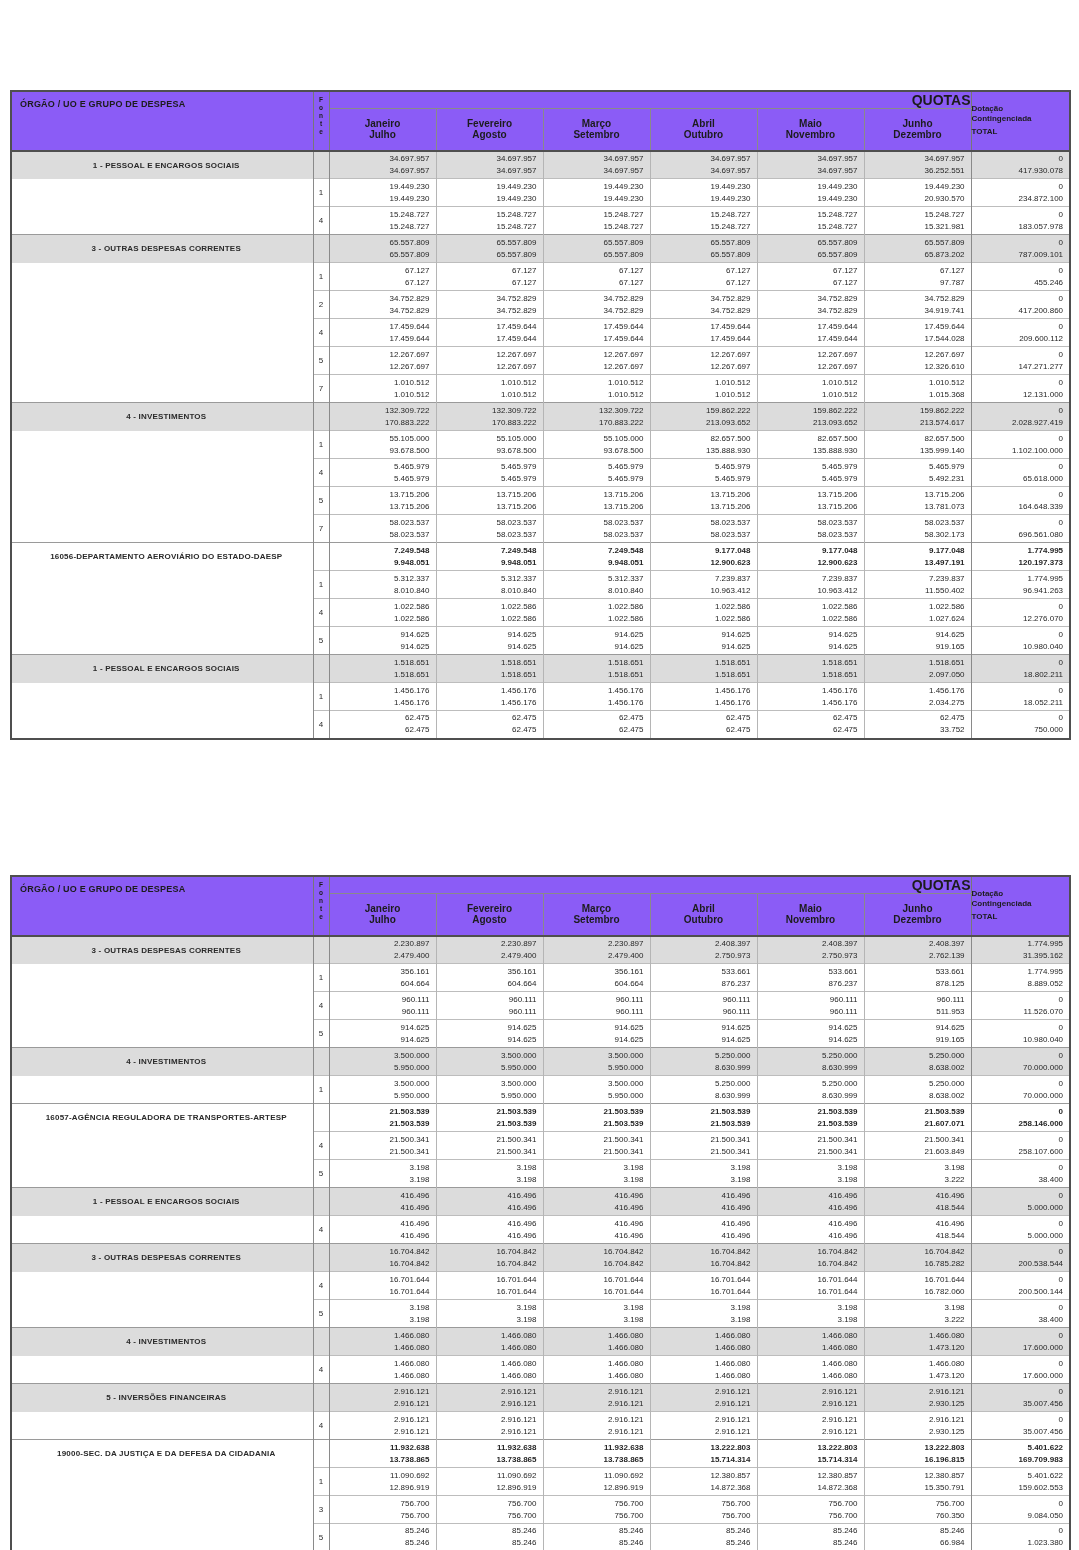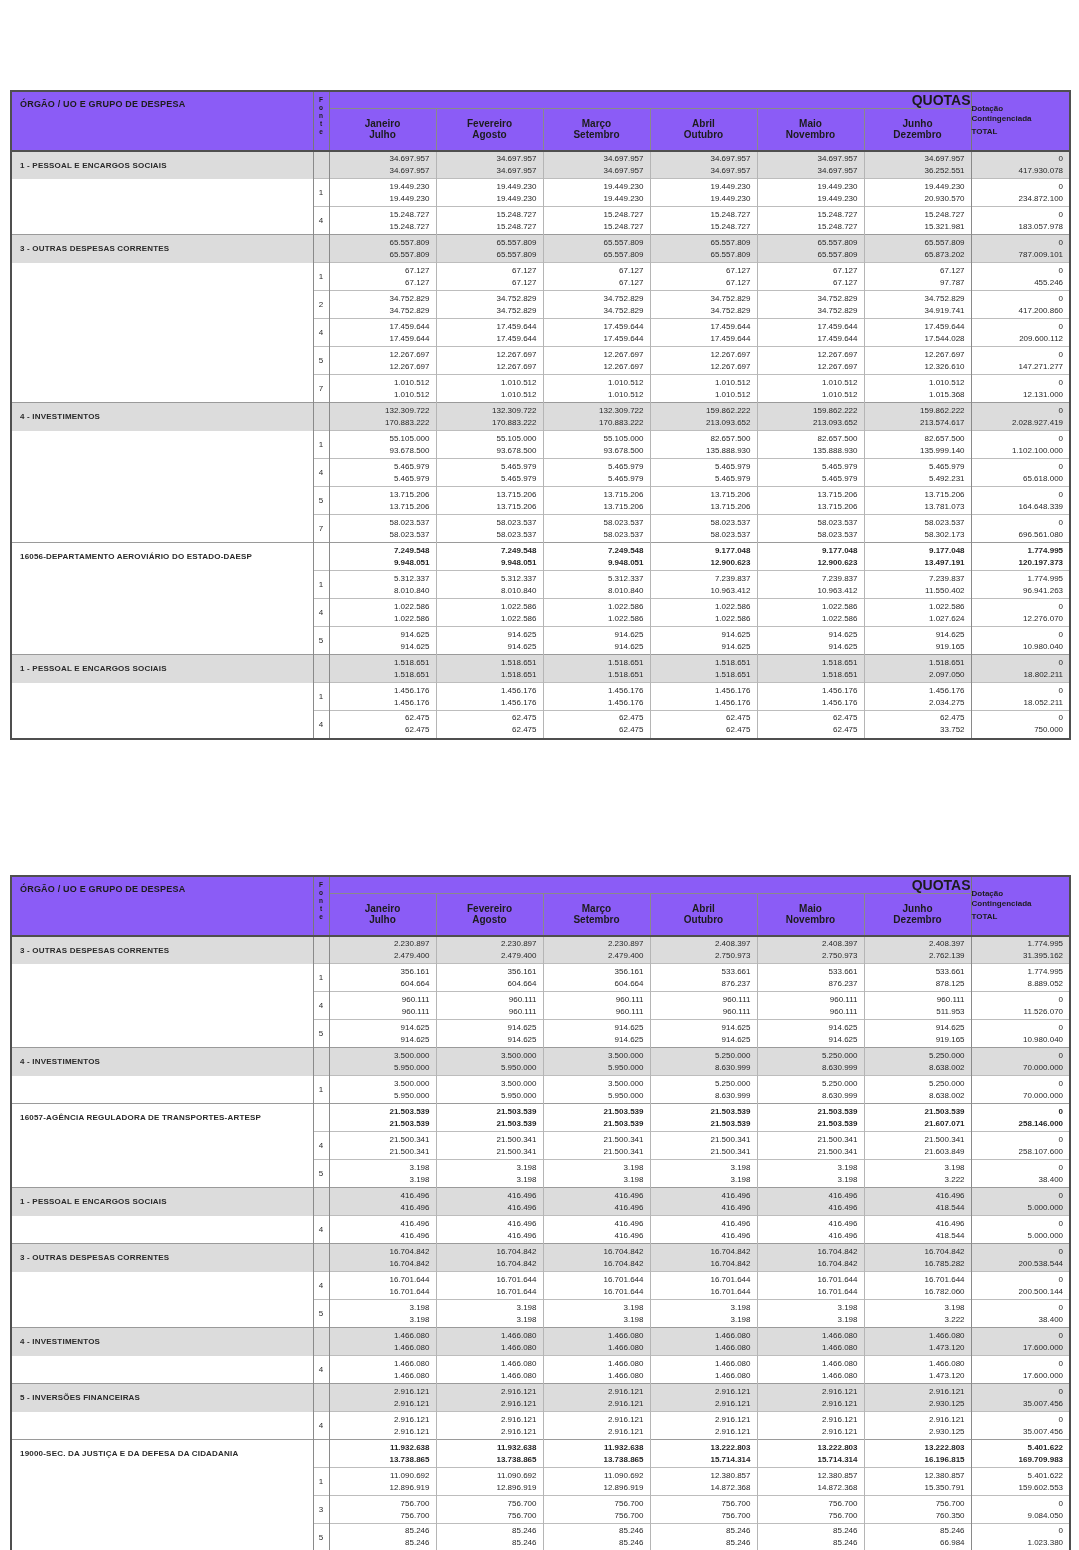--- a/index.html
+++ b/index.html
@@ -24,21 +24,21 @@
   .h-total { font-size:8px; line-height:10px; text-align:left; vertical-align:middle;
              border-left:1px solid #777; border-bottom:2px solid #4f4f4f; }
   .tl-line3{ margin-top:3px; }
   .h-month { font-size:10px; line-height:11px; text-align:center; vertical-align:middle;
              height:42px; border-left:1px solid #8a8a8a; border-bottom:2px solid #4f4f4f; }
 
   tbody td { padding:0; height:28px; vertical-align:middle; border-top:1px solid #bdbdbd; }
   tbody tr.row-fonte .c-label { border-top:none; }
   tbody tr.row-group td, tbody tr.row-org td { border-top:1px solid #9a9a9a; }
 
-  .c-label { font-size:8px; font-weight:bold; text-align:left; padding-left:8px; color:#2a2a2a;
+  .c-label { font-size:8px; font-weight:bold; text-align:center; padding-left:8px; color:#2a2a2a;
              border-right:1px solid #8a8a8a; letter-spacing:.2px; }
   .c-fonte { font-size:8px; text-align:center; color:#2a2a2a; border-right:1px solid #8a8a8a; }
   .c-num   { font-size:8px; text-align:right; border-left:1px solid #b5b5b5; color:#262626; }
   .c-num .v{ line-height:12px; padding-right:6px; white-space:nowrap; }
   .c-total { border-left:1px solid #8a8a8a; }
 
   tr.row-group td { background:#dcdcdc; }
   tr.row-org .c-label, tr.row-org .v { font-weight:bold; }
 </style>
 </head>

